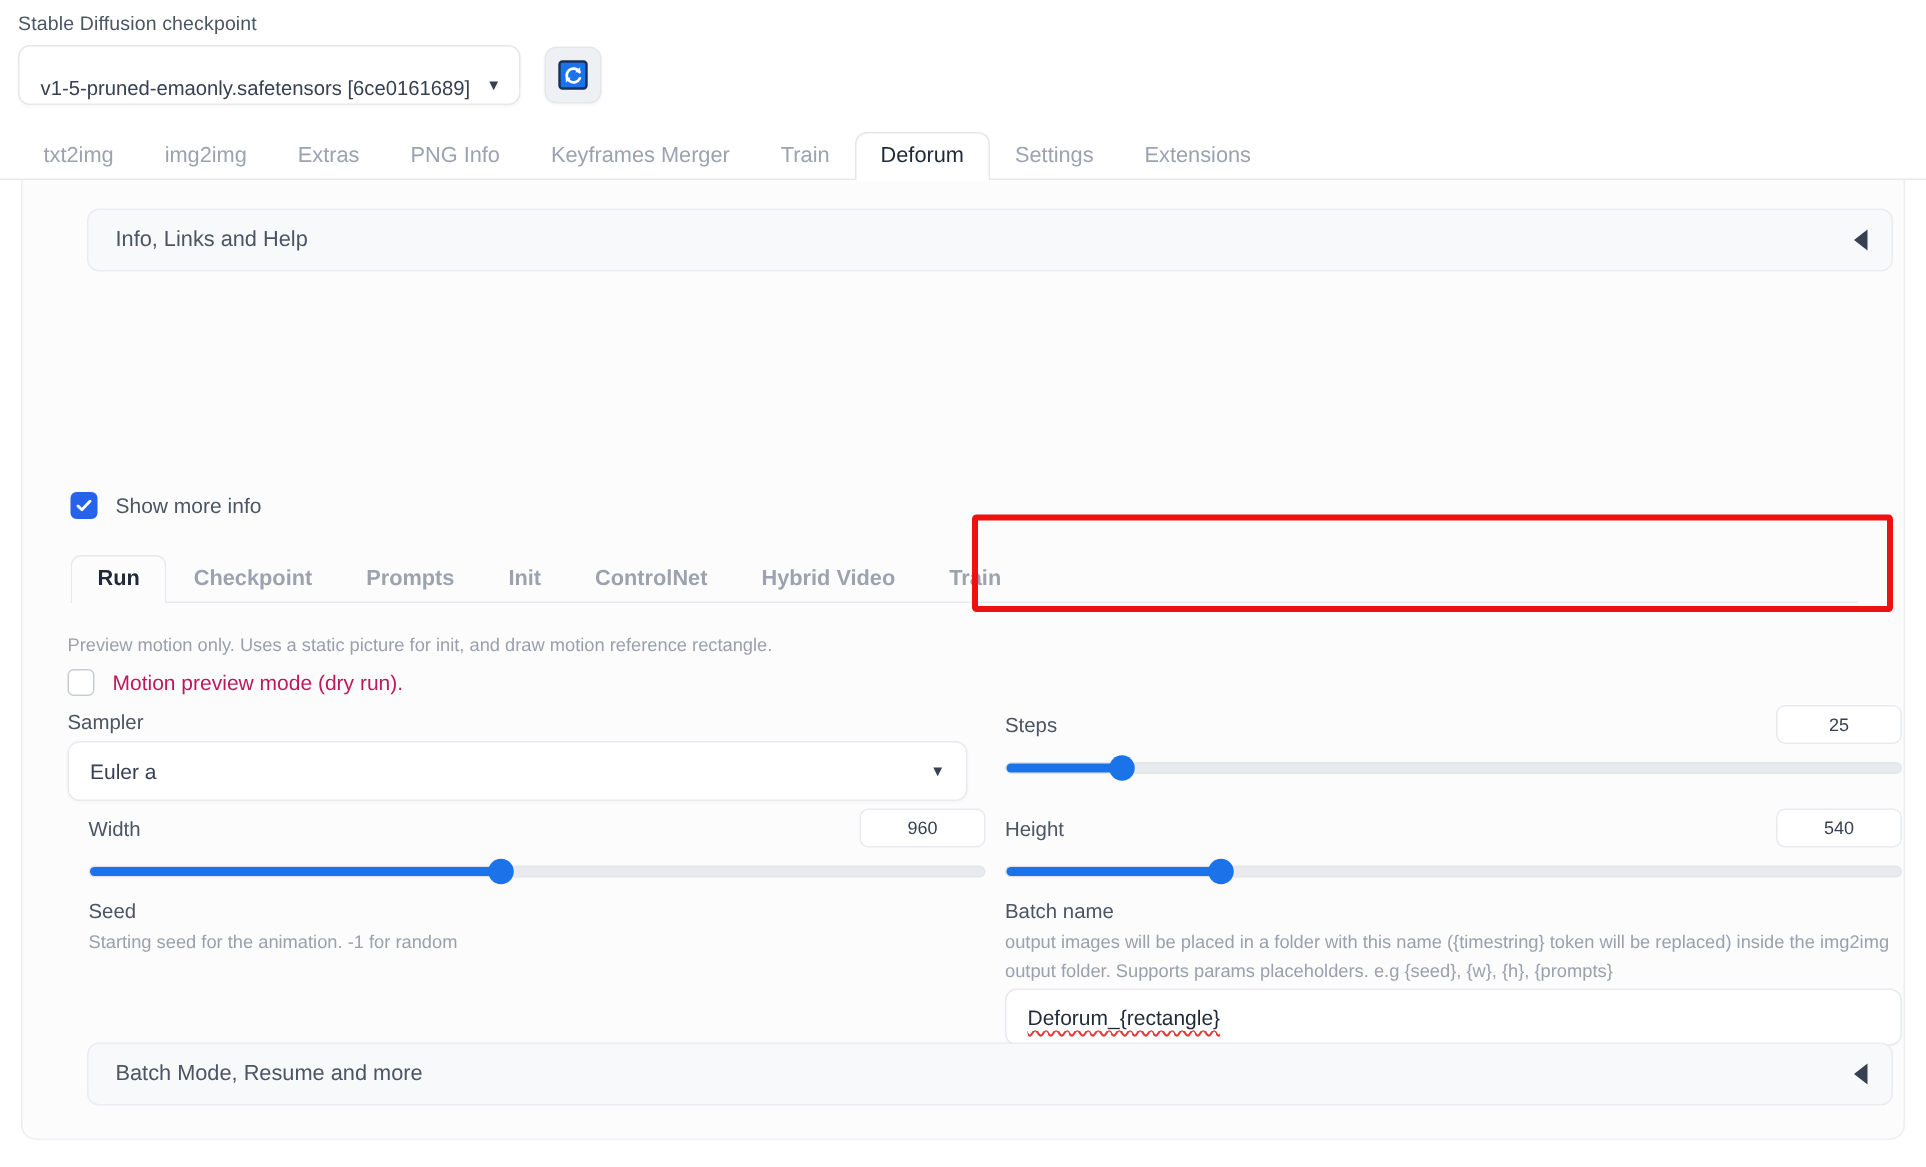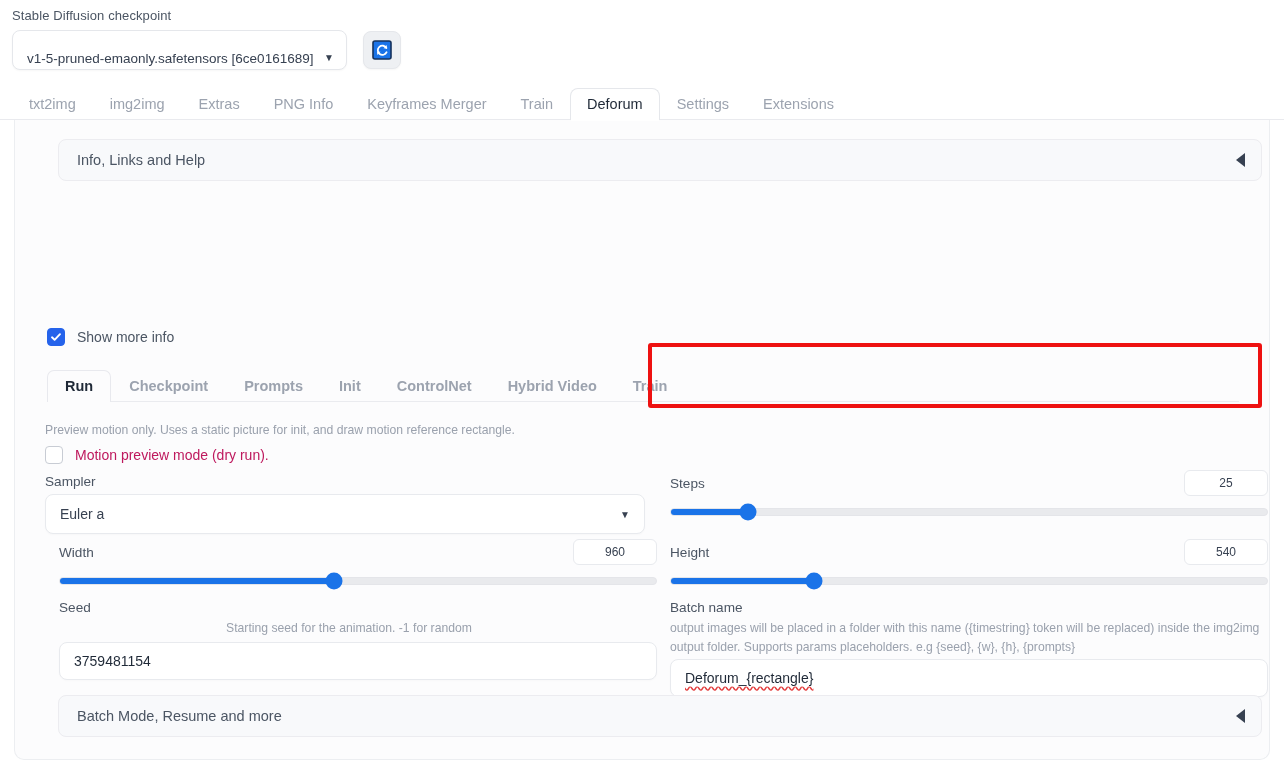--- a/index.html
+++ b/index.html
@@ -162,21 +162,21 @@
   .height-group { left:655px; top:137px; width:598px; }
 
   
   .redbox {
     position:absolute; left:648px; top:343px; width:614px; height:65px;
     border:4px solid #ee1111; border-radius:3px; z-index:6; pointer-events:none;
   }
 
   
   .seed-lbl { left:44px; top:198px; }
-  .seed-hint { left:44px; top:217px; width:580px;text-align:center; }
+  .seed-hint { left:44px; top:217px; width:580px; }
   .seed-input {
     left:44px; top:240px; width:598px; height:38px;
     background:#ffffff; border:1px solid #e8eaee; border-radius:8px;
     display:flex; align-items:center; padding:0 14px; font-size:14px; color:#1f2937;
     box-shadow:0 1px 2px rgba(0,0,0,0.02);
   }
 
   .bn-lbl { left:655px; top:198px; }
   .bn-hint { left:655px; top:217px; width:598px; }
   .bn-input {
@@ -298,23 +298,20 @@
           <span class="snum">540</span>
         </div>
         <div class="strack">
           <span class="sfill" style="width: 24%;"></span>
           <span class="sthumb" style="left: 24%;"></span>
         </div>
       </div>
 
       <div class="flabel abs seed-lbl">Seed</div>
       <div class="hint abs seed-hint">Starting seed for the animation. -1 for random</div>
-      <div class="abs seed-input">
-        <span>3759481154</span>
-      </div>
 
       <div class="flabel abs bn-lbl">Batch name</div>
       <div class="hint abs bn-hint">output images will be placed in a folder with this name ({timestring} token will be replaced) inside the img2img output folder. Supports params placeholders. e.g {seed}, {w}, {h}, {prompts}</div>
       <div class="abs bn-input">
         <span class="squiggle">Deforum_{rectangle}</span>
       </div>
 
     </div>
 
     <div class="accordion acc-batch">

